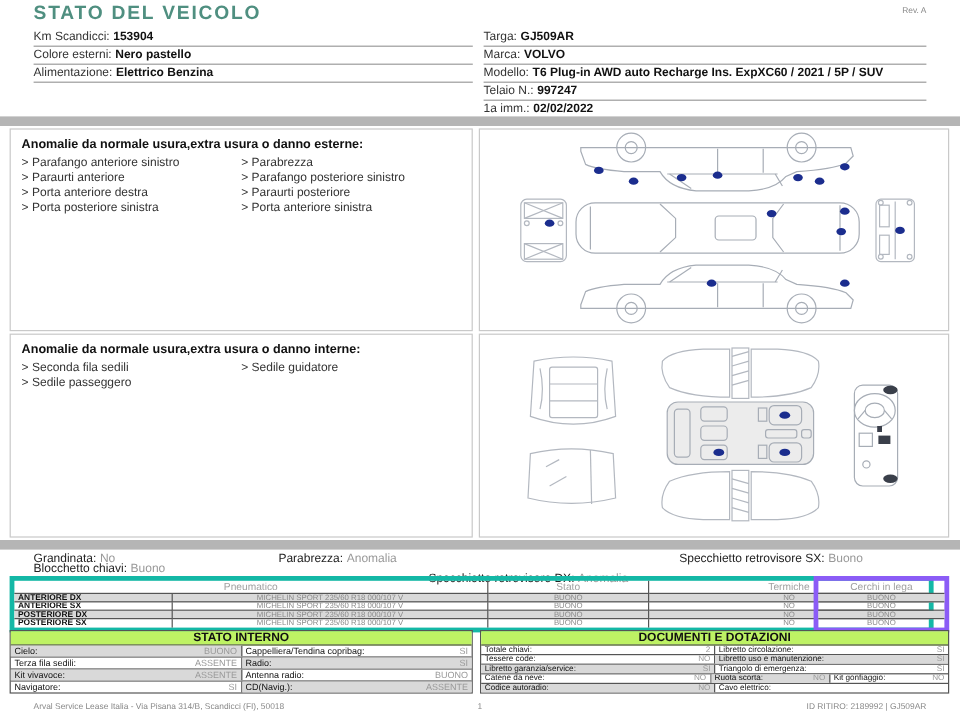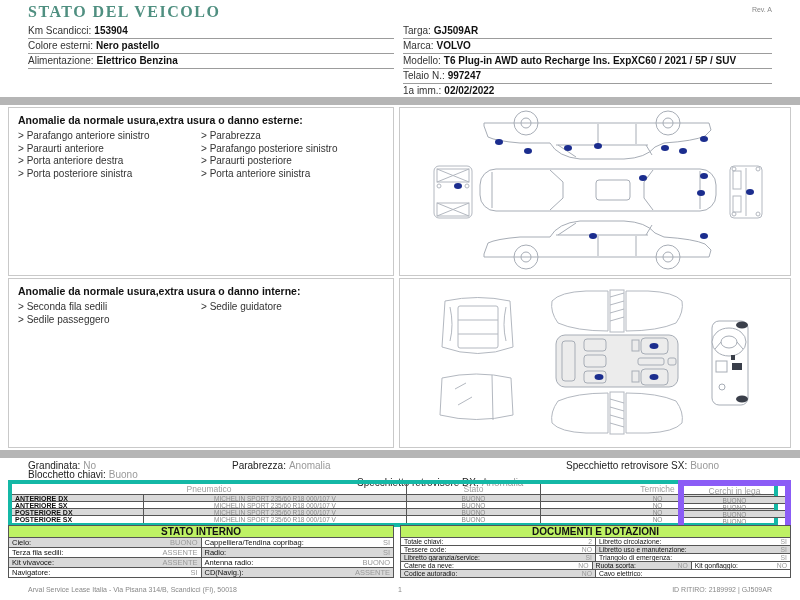--- a/index.html
+++ b/index.html
@@ -1,20 +1,20 @@
 <!DOCTYPE html>
 <html><head>
 <meta charset="utf-8">
 <style>
   html,body{margin:0;padding:0;background:#e8e8e8;}
   .page{position:relative;width:800px;height:600px;background:#ffffff;
         font-family:"Liberation Sans",sans-serif;color:#222;overflow:hidden;}
   
   .title{position:absolute;left:28px;top:3px;font-size:16px;font-weight:bold;
-         letter-spacing:1.5px;color:#4f8f80;font-family:Liberation Serif, serif;}
+         letter-spacing:1.5px;color:#4f8f80;}
   .rev{position:absolute;right:28px;top:6px;font-size:7px;color:#888;}
   .hdr-table{position:absolute;font-size:10px;line-height:11px;}
   .hdr-left{left:28px;top:24px;width:366px;}
   .hdr-right{left:403px;top:24px;width:369px;}
   .hdr-row{border-bottom:1px solid #9c9c9c;padding:1px 0 2px 0;}
   .hdr-row .lab{color:#333;}
   .hdr-row .val{font-weight:bold;color:#111;margin-left:3px;}
   
   .bar{position:absolute;left:0;width:800px;height:8px;background:#b5b5b5;}
   #bar1{top:97px;} #bar2{top:450px;}
@@ -34,21 +34,21 @@
   .outline2{fill:none;stroke:#a7adb6;stroke-width:1;}
   .floor{fill:#ececec;stroke:#a7adb6;stroke-width:1;}
   .dark{fill:#3a3f4a;stroke:none;}
   .dot{fill:#1b2d8e;stroke:none;}
   
   .sum{position:absolute;font-size:10px;line-height:10px;white-space:nowrap;}
   .sum .lab{color:#222;}
   .sum .val{color:#999;margin-left:3px;}
   
   .tyre-main{position:absolute;left:8px;top:480px;width:770px;border:4px solid #14b8a6;box-sizing:border-box;}
-  .tyre-cerchi{position:absolute;left:678px;top:480px;width:113px;border:6px solid #8b5cf6;box-sizing:border-box;}
+  .tyre-cerchi{position:absolute;left:678px;top:480px;width:113px;border:4px solid #8b5cf6;box-sizing:border-box;}
   .hrow{display:grid;grid-template-columns:395px 134px auto;height:11px;}
   .drow{display:grid;grid-template-columns:132px 263px 134px auto;height:7px;}
   .crow{height:7px;display:flex;}
   .chead{height:11px;display:flex;}
   .tc{border-right:1px solid #555;border-bottom:1px solid #555;display:flex;
       align-items:center;justify-content:center;overflow:hidden;box-sizing:border-box;}
   .tc:last-child{border-right:none;}
   .lastrow .tc{border-bottom:none;}
   .cfull{flex:1;display:flex;align-items:center;justify-content:center;
          border-bottom:1px solid #555;overflow:hidden;}

